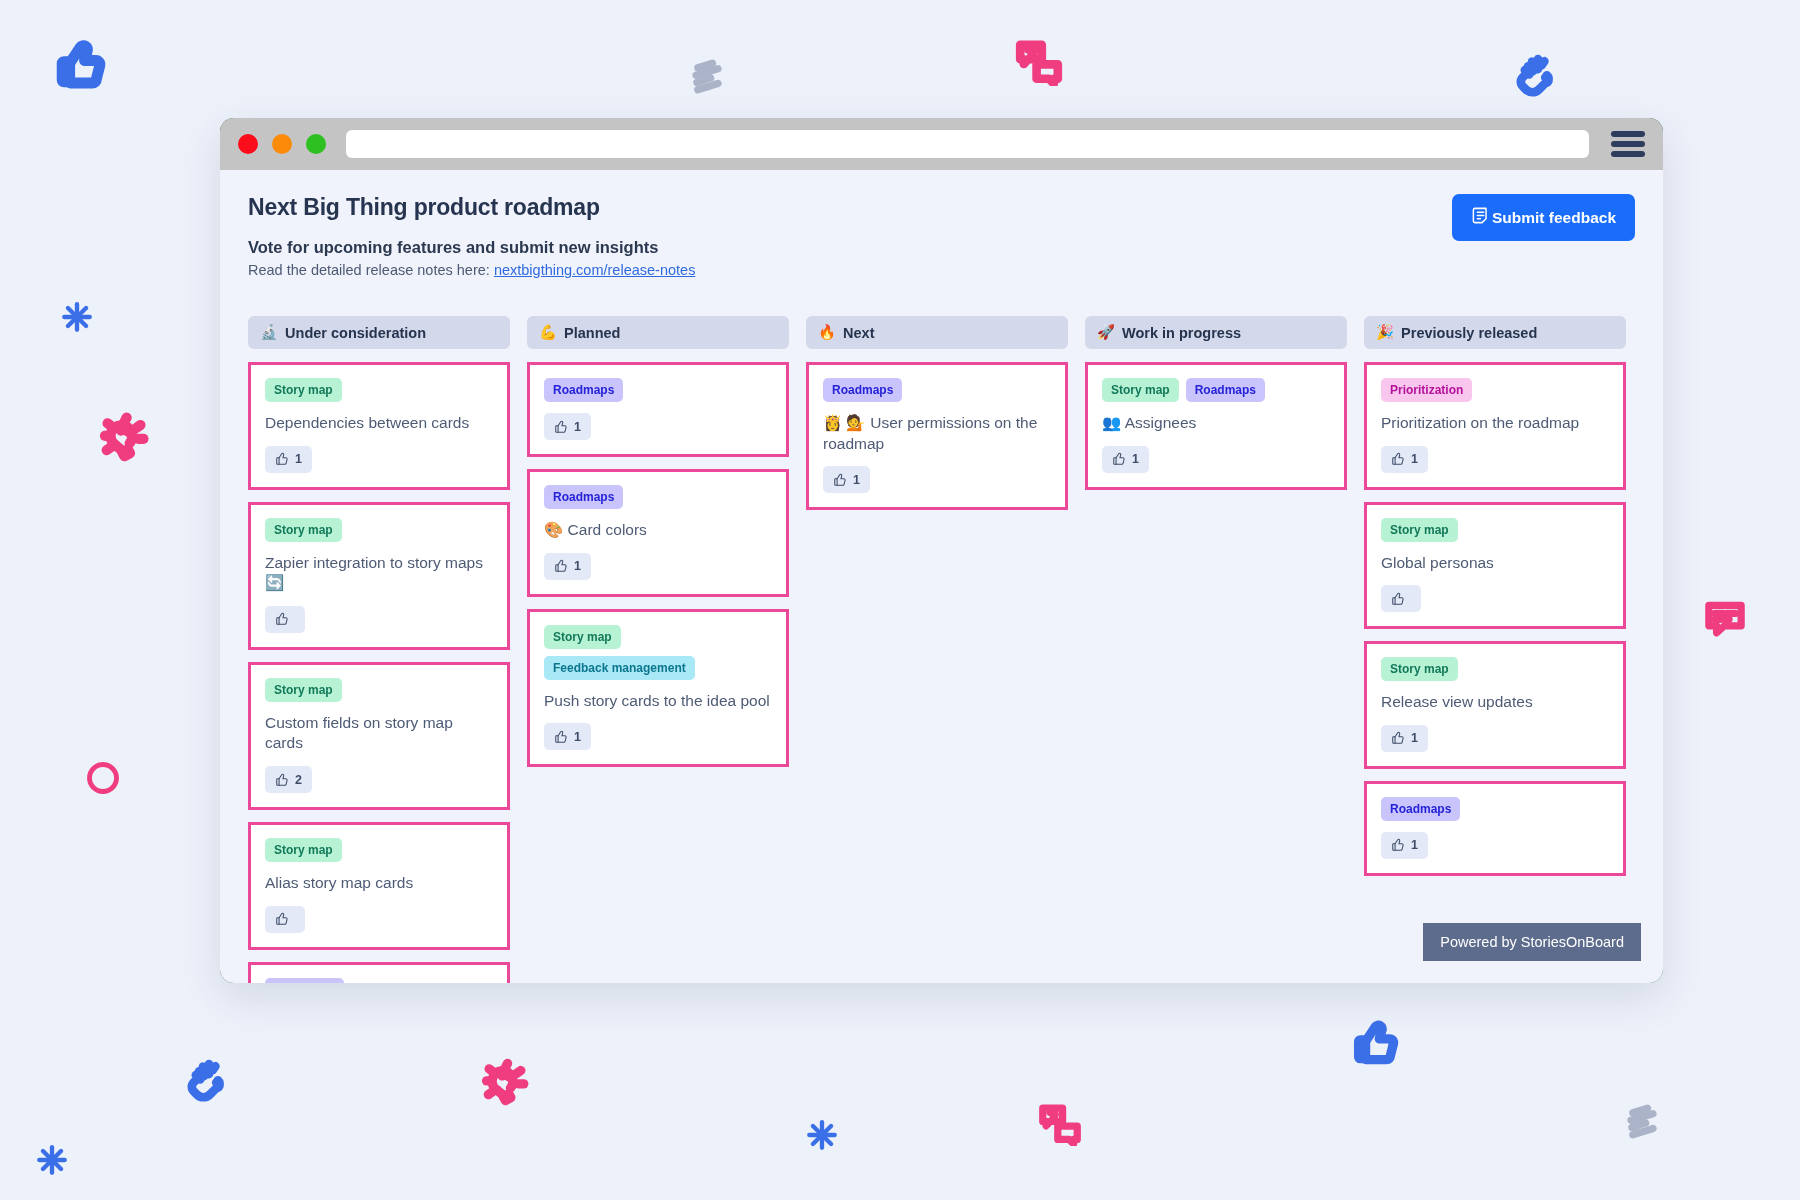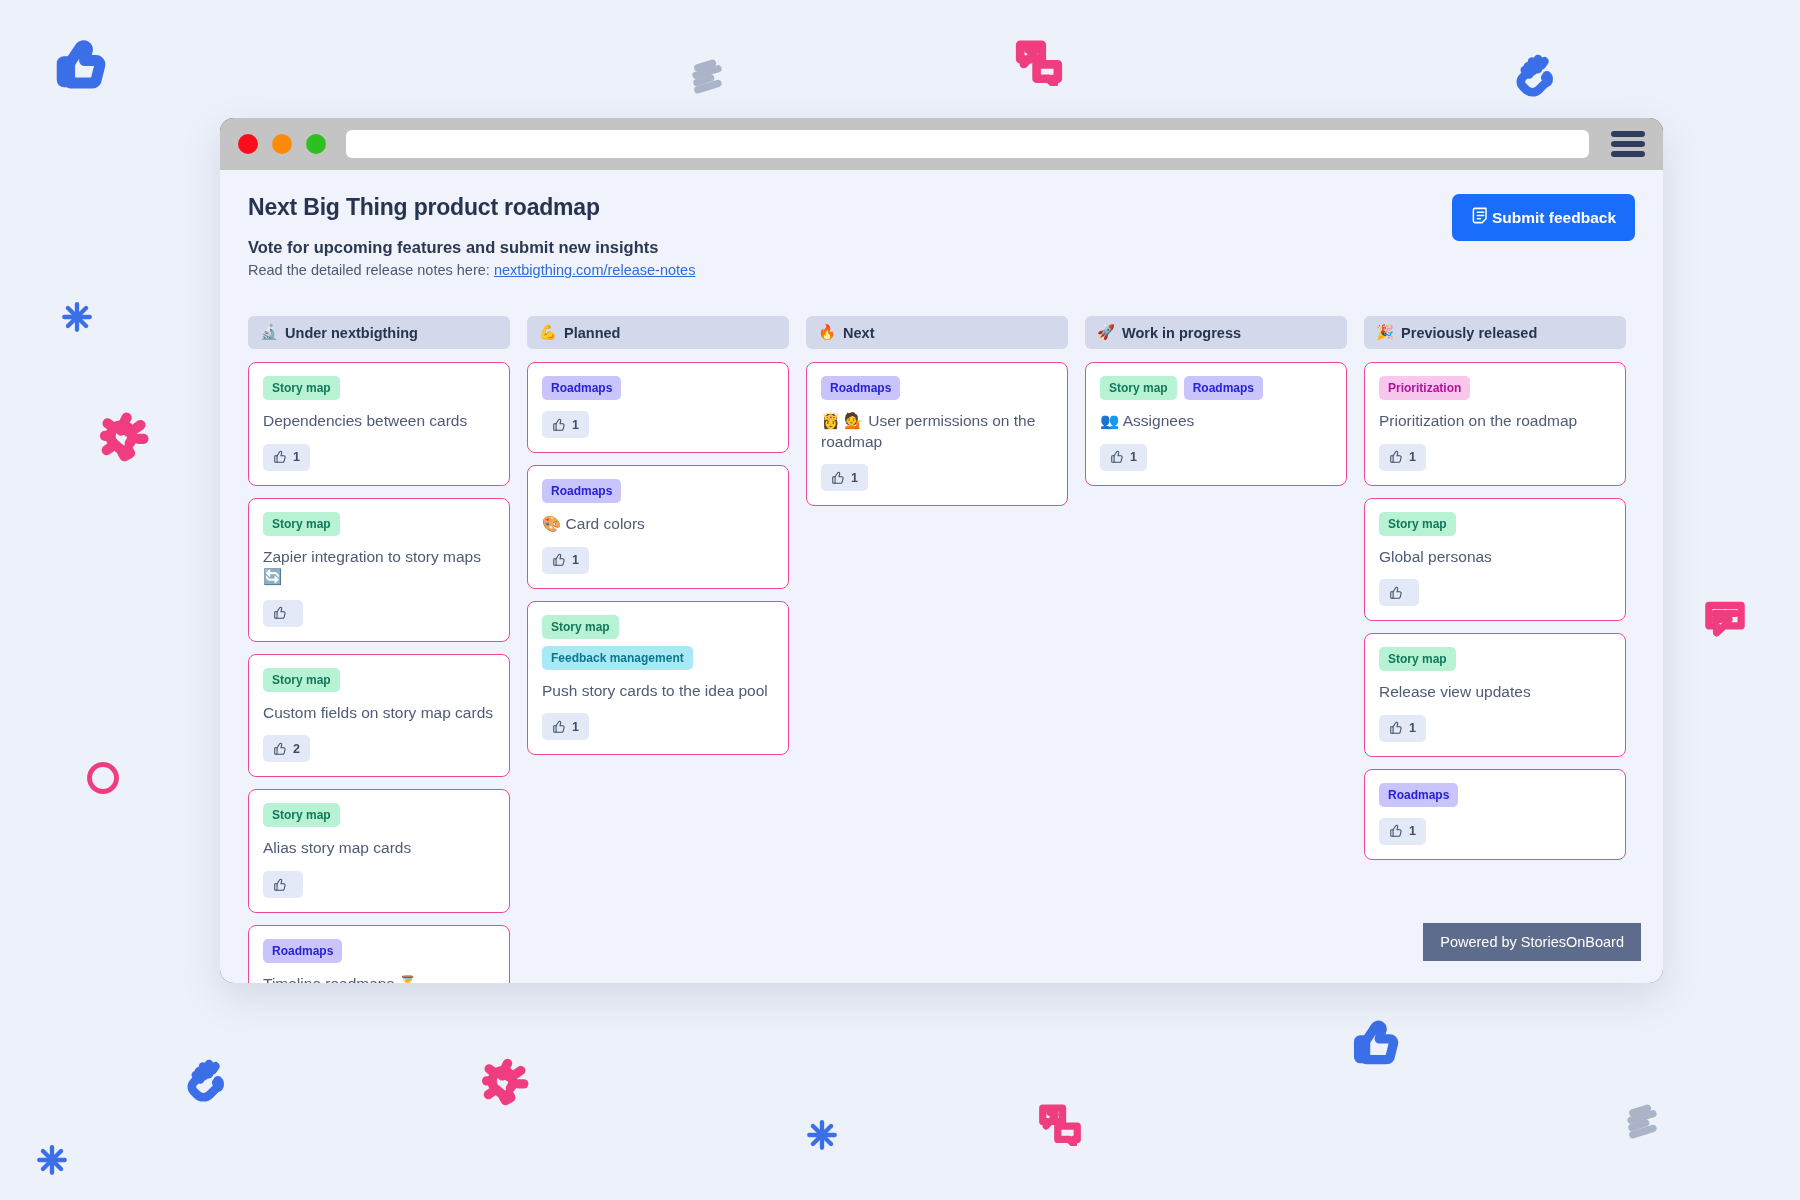--- a/index.html
+++ b/index.html
@@ -157,22 +157,22 @@
 
   .column-cards {
     margin-top: 13px;
     display: flex;
     flex-direction: column;
     gap: 12px;
   }
 
   .card {
     background: #ffffff;
-    border: 1px solid #ec4899;
-    border-radius: 8px;
+    border: 3px solid #ec4899;
+    border-radius: 0;
     padding: 13px 14px 14px 14px;
   }
 
   .tag-row {
     display: flex;
     flex-wrap: wrap;
     gap: 7px;
     margin-bottom: 11px;
   }
 
@@ -371,21 +371,21 @@
           </svg>
         </span>
         <span>Submit feedback</span>
       </button>
     </div>
 
     <div class="board" id="board">
         <div class="column">
           <div class="column-header">
             <span>🔬</span>
-            <span>Under nextbigthing</span>
+            <span>Under consideration</span>
           </div>
           <div class="column-cards">
             <div class="card"><div class="tag-row">
                 <span class="tag tag-story-map">Story map</span>
               </div><div class="card-title">Dependencies between cards</div><button class="vote-btn">
                 <span>
                   <svg width="14" height="14" viewBox="0 0 24 24" fill="none" stroke="#3f4d68" stroke-width="1.8" stroke-linecap="round" stroke-linejoin="round">
                     <path d="M7 10v11H4a1 1 0 0 1-1-1v-9a1 1 0 0 1 1-1h3z"></path>
                     <path d="M7 10l4.5-7a2 2 0 0 1 3.4 2l-1.3 5h5.1a2 2 0 0 1 2 2.5l-1.7 7A2 2 0 0 1 17 21H7"></path>
                   </svg>

